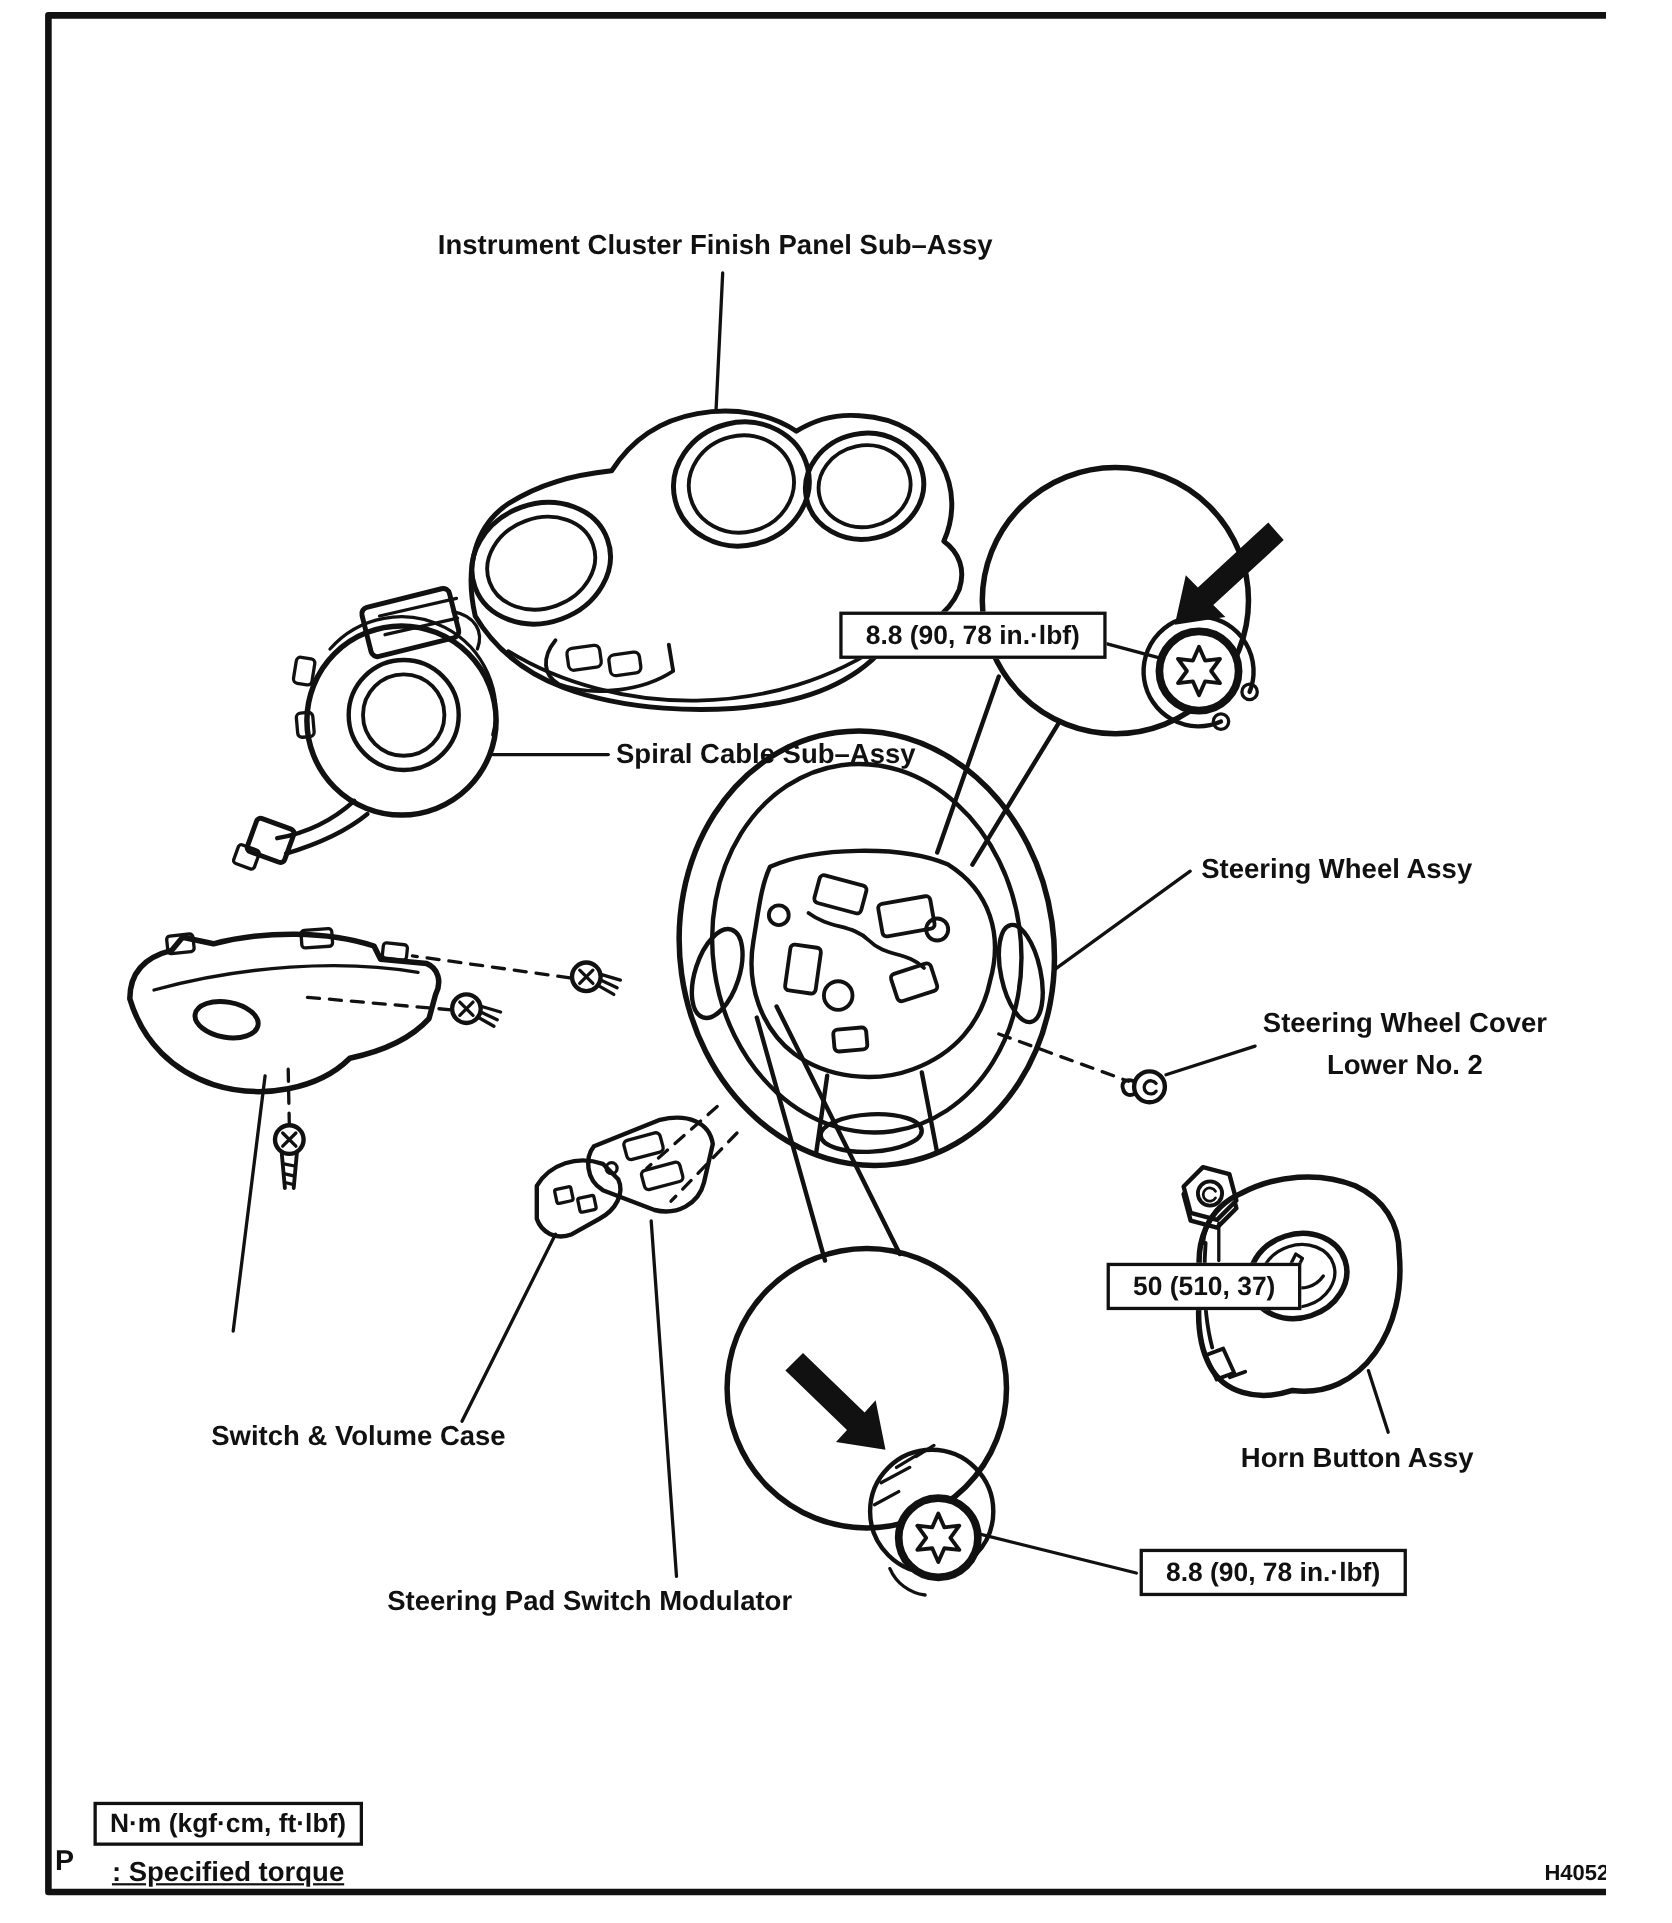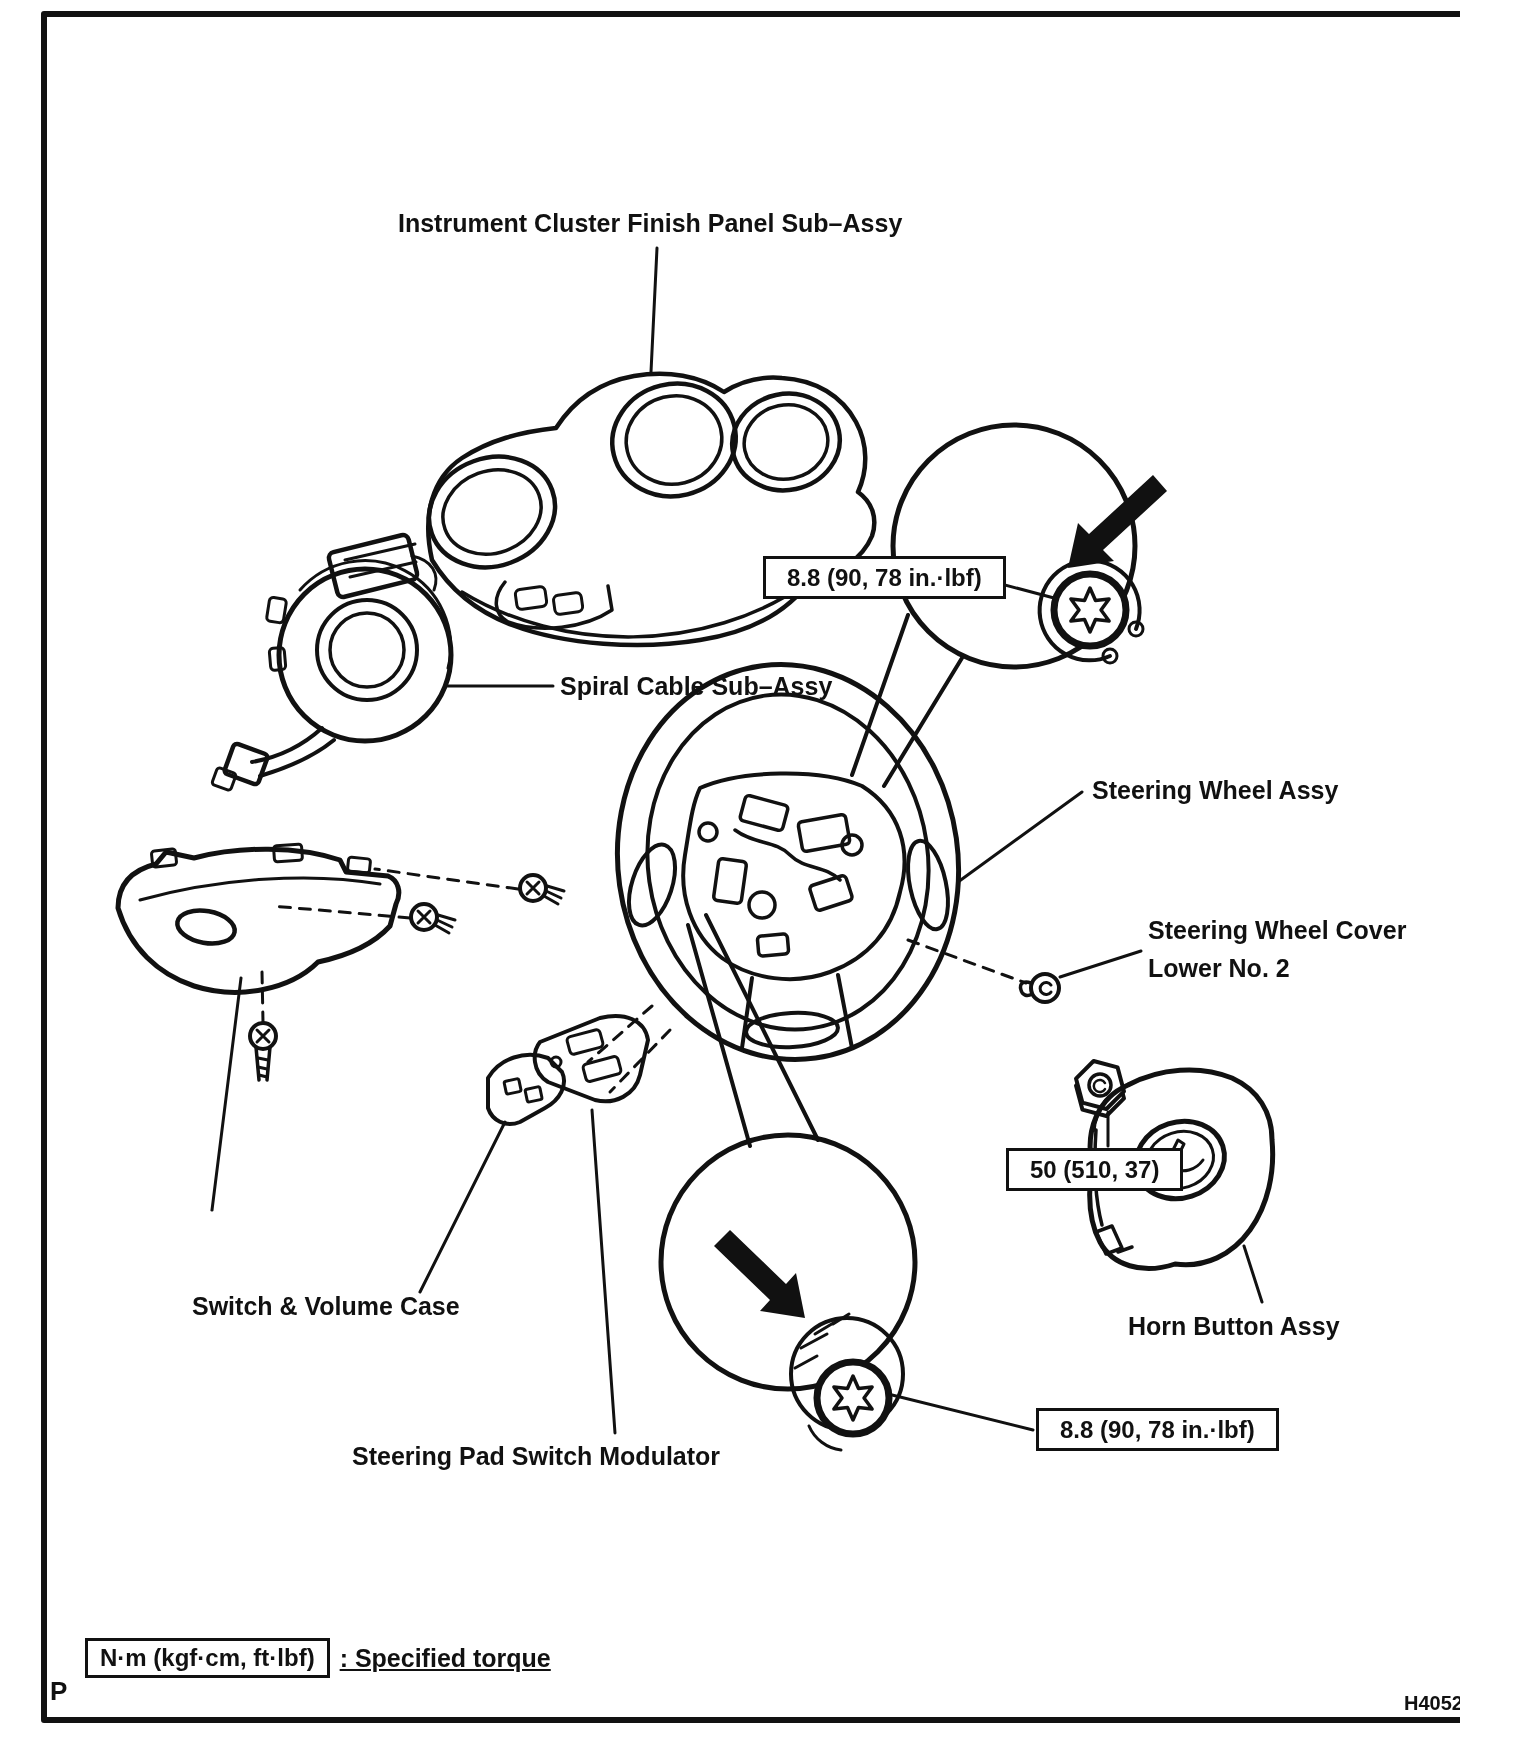--- a/index.html
+++ b/index.html
@@ -3,21 +3,21 @@
 <meta charset="utf-8">
 <style>
   html,body{margin:0;padding:0;background:#fff;}
   #page{position:relative;width:1460px;height:1748px;background:#fff;overflow:hidden;
         font-family:"Liberation Sans",sans-serif;color:#111;}
   #art{position:absolute;left:0;top:0;width:1520px;height:1748px;}
   .label{position:absolute;font-weight:700;font-size:25px;line-height:1.5;color:#111;white-space:nowrap;}
   .label .ln{display:block;}
   .tbox{position:absolute;border:3px solid #111;background:#fff;padding:3px 21px;
         font-weight:700;font-size:24px;line-height:1.3;color:#111;white-space:nowrap;}
-  .legend-row{position:absolute;left:85px;top:1638px;display:flex;align-items:center;gap:10px;}
+  .legend-row{position:absolute;left:85px;top:1638px;display:flex;align-items:center;gap:10px;flex-direction:column;}
   .legend-box{border:3px solid #111;background:#fff;padding:3px 12px;font-weight:700;font-size:24px;white-space:nowrap;}
   .legend-desc{font-weight:700;font-size:25px;white-space:nowrap;text-decoration:underline;}
   .corner{position:absolute;font-weight:700;color:#111;}
 </style>
 </head>
 <body>
 
 <div id="page">
 
 <svg id="art" viewBox="0 0 1520 1748">
@@ -198,21 +198,21 @@
 
   </g>
 </svg>
 
 <div class="label" style="left:398px;top:205px;">Instrument Cluster Finish Panel Sub–Assy</div>
 
 <div class="label" style="left:560px;top:668px;">Spiral Cable Sub–Assy</div>
 
 <div class="label" style="left:1092px;top:772px;">Steering Wheel Assy</div>
 
-<div class="label" style="left:1148px;top:912px;">
+<div class="label" style="left:1148px;top:912px;text-align:center;">
   <span class="ln">Steering Wheel Cover</span>
   <span class="ln">Lower No. 2</span>
 </div>
 
 
 <div class="label" style="left:192px;top:1288px;">Switch &amp; Volume Case</div>
 
 <div class="label" style="left:1128px;top:1308px;">Horn Button Assy</div>
 
 <div class="label" style="left:352px;top:1438px;">Steering Pad Switch Modulator</div>

